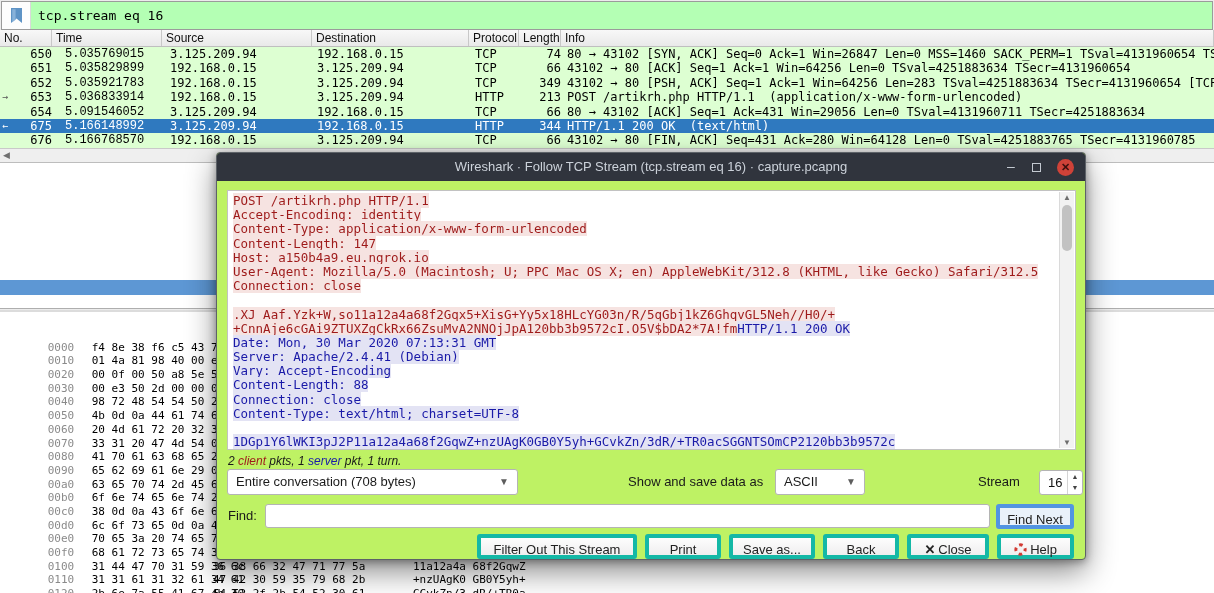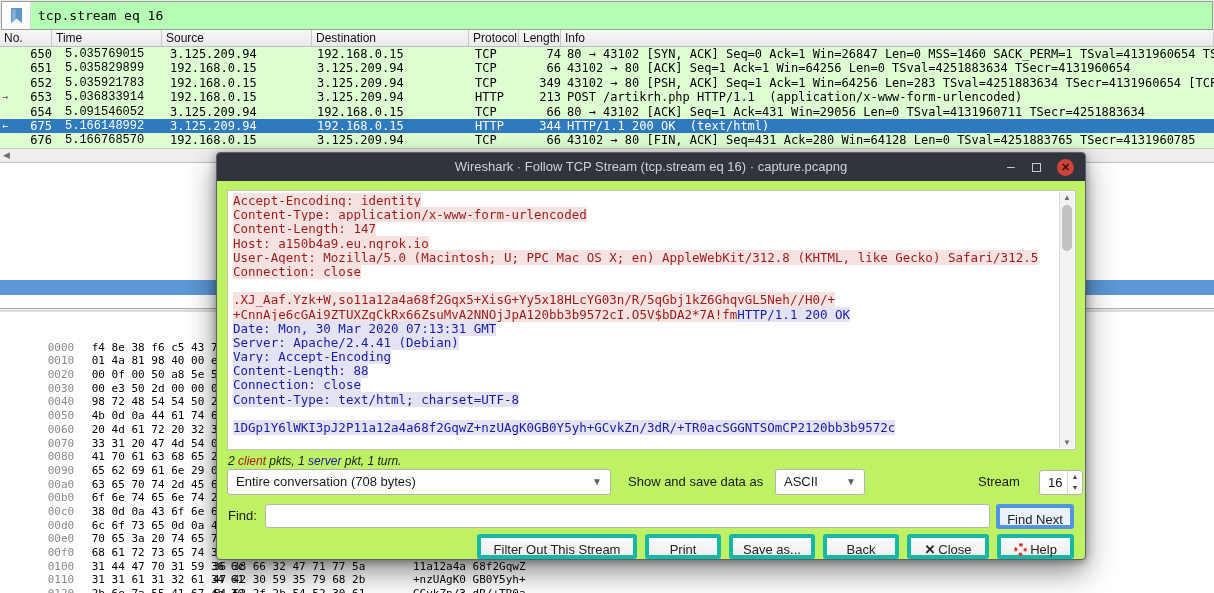--- a/index.html
+++ b/index.html
@@ -91,21 +91,21 @@
   .vs-thumb { position:absolute; top:13px; left:2px; width:10px; height:46px;
     background:#c2c2c2; border-radius:5px; }
 
   .stats { position:absolute; left:11px; top:301px; font-size:12px; font-style:italic; color:#1a1a1a; }
   .stats .client { color:#9e1a1a; } .stats .server { color:#1a1aa8; }
 
   .combo { position:absolute; height:26px; background:#fff; border:1px solid #b4b4b4;
     border-radius:3px; font-size:13px; line-height:24px; padding-left:8px; color:#1a1a1a;
     white-space:nowrap; }
   .combo .arrow { position:absolute; right:8px; top:0; color:#5d5d5d; font-size:10px; }
-  .combo-conv { left:10px; top:316px; width:384px; }
+  .combo-conv { left:10px; top:316px; width:291px; }
   .combo-format { left:558px; top:316px; width:90px; }
   .lbl { position:absolute; font-size:13px; color:#1a1a1a; line-height:26px; }
   .lbl-showsave { left:411px; top:316px; }
   .lbl-stream { left:761px; top:316px; }
   .spin { position:absolute; left:822px; top:317px; width:44px; height:25px; background:#fff;
     border:1px solid #b4b4b4; border-radius:3px; font-size:13px; line-height:23px;
     padding-left:8px; color:#111; }
   .spin .arrows { position:absolute; right:0; top:0; bottom:0; width:15px;
     border-left:1px solid #d4d4d4; font-size:7px; color:#444; text-align:center; line-height:11px; }
 
@@ -367,20 +367,21 @@
     <span class="win-close">✕</span>
   </div>
 
   <div class="stream-box">
     <div class="vscroll">
       <span class="vs-up">▲</span>
       <span class="vs-down">▼</span>
       <span class="vs-thumb"></span>
     </div>
 
+      <div class="sline"><span class="seg client">POST /artikrh.php HTTP/1.1</span><span class="seg server"></span></div>
 
       <div class="sline"><span class="seg client">Accept-Encoding: identity</span><span class="seg server"></span></div>
 
       <div class="sline"><span class="seg client">Content-Type: application/x-www-form-urlencoded</span><span class="seg server"></span></div>
 
       <div class="sline"><span class="seg client">Content-Length: 147</span><span class="seg server"></span></div>
 
       <div class="sline"><span class="seg client">Host: a150b4a9.eu.ngrok.io</span><span class="seg server"></span></div>
 
       <div class="sline"><span class="seg client">User-Agent: Mozilla/5.0 (Macintosh; U; PPC Mac OS X; en) AppleWebKit/312.8 (KHTML, like Gecko) Safari/312.5</span><span class="seg server"></span></div>

